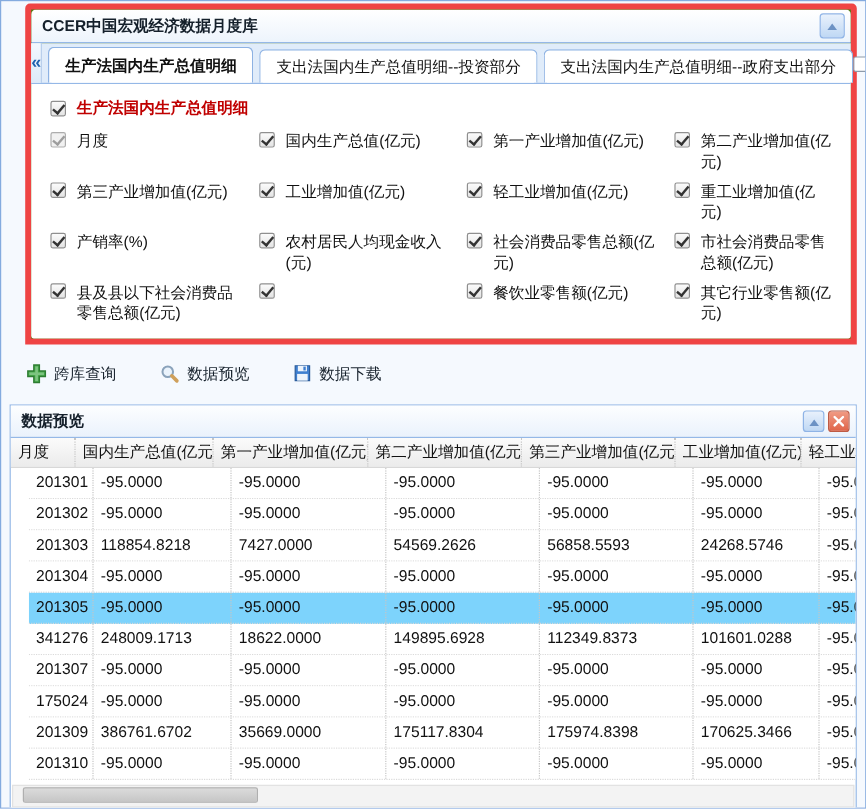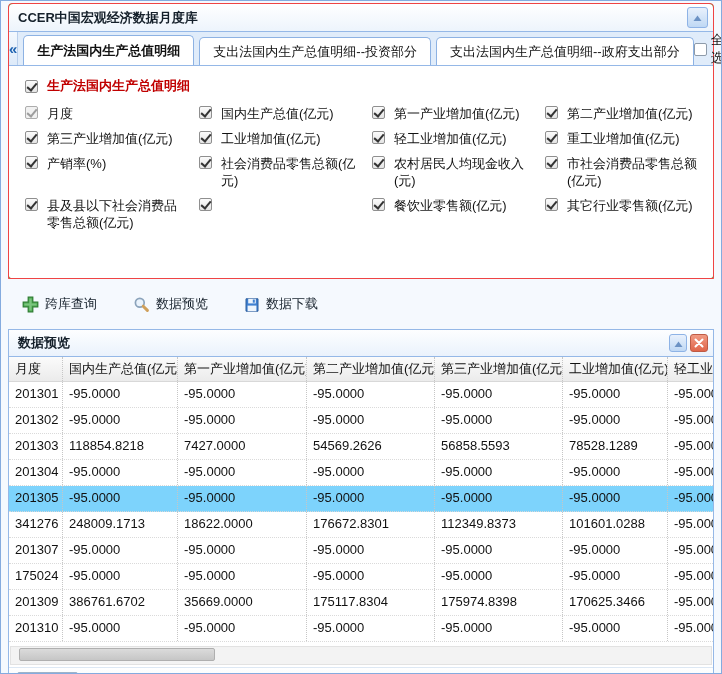--- a/index.html
+++ b/index.html
@@ -1,19 +1,19 @@
 <!DOCTYPE html>
 <html><head>
 <meta charset="utf-8">
 <style>
   html,body{margin:0;padding:0;}
   body{font-family:"Liberation Sans","DejaVu Sans",sans-serif;background:#fff;}
   .window{position:relative;width:722px;height:674px;box-sizing:border-box;border:1px solid #84ABDF;background:#F5F9FE;padding:2px 7px;font-size:13px;color:#111;overflow:hidden;}
   
-  .top-panel{background:#4d7c0f;border:1px solid #ef4444;border-radius:4px 4px 0 0;}
+  .top-panel{background:#4d7c0f;border:5px solid #ef4444;border-radius:4px 4px 0 0;margin-left:13px;}
   .panel-header{height:27px;display:flex;align-items:center;padding:0 5px 0 9px;background:linear-gradient(#FFFFFF,#EDF4FC);border-bottom:1px solid #95B8E7;border-radius:4px 4px 0 0;}
   .panel-title{font-weight:bold;color:#15202b;}
   .hdr-btn{width:19px;height:19px;margin-left:auto;border:1px solid #8EB3E6;border-radius:3px;background:linear-gradient(#E9F1FC,#BFD8F4);display:flex;align-items:center;justify-content:center;cursor:pointer;}
   .tab-strip{height:33px;background:#E0ECFA;display:flex;align-items:flex-end;border-bottom:1px solid #95B8E7;}
   .tab-scroll{width:20px;height:33px;display:flex;align-items:center;justify-content:center;background:linear-gradient(#F3F8FE,#DDEAF9);color:#1E62B0;font-weight:bold;font-size:15px;cursor:pointer;}
   .tab-scroll.left{border-right:1px solid #B9CFEC;}
   .tabs-wrap{display:flex;align-items:flex-end;height:100%;}
   .tab{margin:0 0 0 5px;height:27px;line-height:27px;padding:0 13px;background:#fff;border:1px solid #8DB2E3;border-bottom:none;border-radius:5px 5px 0 0;white-space:nowrap;cursor:pointer;}
   .tab.active{font-weight:bold;height:29px;line-height:29px;}
   .strip-spacer{flex:1;}
@@ -24,36 +24,36 @@
   .group-title-label{color:#C00000;font-weight:bold;}
   .fields-grid{display:grid;grid-template-columns:174px 173px 173px 1fr;row-gap:8px;}
   .field-item{display:flex;gap:9px;align-items:flex-start;padding-right:16px;line-height:17px;word-break:break-all;}
   .checkbox{flex:0 0 13px;width:13px;height:13px;margin-top:1px;border:1px solid #8F8F8F;border-radius:2px;background:linear-gradient(#FBFBFB,#E4E4E4);box-sizing:border-box;position:relative;cursor:pointer;}
   .checkbox .checkmark{position:absolute;left:1px;top:2px;width:8px;height:4px;border-left:2px solid #333;border-bottom:2px solid #333;transform:rotate(-50deg);}
   .checkbox.disabled{background:#F1F1F1;border-color:#ADADAD;}
   .checkbox.disabled .checkmark{border-color:#9D9D9D;}
   .checkbox.unchecked{background:#fff;border-color:#8E9BAA;}
   
   .toolbar{height:50px;display:flex;align-items:center;gap:36px;padding-left:14px;}
-  .toolbar-button{display:flex;align-items:flex-end;gap:6px;cursor:pointer;color:#15202b;}
+  .toolbar-button{display:flex;align-items:flex-start;gap:6px;cursor:pointer;color:#15202b;}
   .toolbar-button svg{display:block;}
   
   .preview-panel{background:#fff;border:1px solid #95B8E7;}
   .preview-header{height:26px;display:flex;align-items:center;padding:0 5px 0 9px;background:linear-gradient(#FDFEFF,#EAF2FC);border-bottom:1px solid #95B8E7;}
   .preview-title{font-weight:bold;color:#15202b;}
   .preview-tools{margin-left:auto;display:flex;gap:3px;}
   .tool-btn{width:18px;height:18px;border-radius:3px;display:flex;align-items:center;justify-content:center;cursor:pointer;box-sizing:border-box;}
   .tool-btn.blue{border:1px solid #8EB3E6;background:linear-gradient(#E9F1FC,#BFD8F4);}
   .tool-btn.red{border:1px solid #BE5B45;background:linear-gradient(#F09A83,#E0654A);}
   
   .grid-header{display:flex;height:24px;background:linear-gradient(#FBFBFB,#EBEBEB);border-bottom:1px solid #D8D8D8;overflow:hidden;}
   .cell{box-sizing:border-box;padding-left:6px;border-right:1px dotted #C6C6C6;white-space:nowrap;overflow:hidden;flex:0 0 auto;}
   .grid-header .cell{line-height:23px;}
   .col0{width:54px}.col1{width:115px}.col2{width:129px}.col3{width:128px}.col4{width:128px}.col5{width:105px}.col6{width:70px;border-right:none;}
-  .grid-body{overflow:hidden;}
+  .grid-body{overflow:hidden;margin-left:15px;}
   .row{display:flex;height:25px;border-bottom:1px dotted #DADADA;background:#fff;cursor:pointer;}
   .row .cell{line-height:24px;}
   .row.selected{background:#7dd3fc;}
   
   .hscroll{height:17px;margin:4px 1px 2px;background:#F3F3F3;border:1px solid #E2E2E2;position:relative;}
   .hscroll-thumb{position:absolute;left:8px;top:1px;width:196px;height:13px;background:linear-gradient(#DBDBDB,#C6C6C6);border:1px solid #AFAFAF;border-radius:2px;box-sizing:border-box;cursor:grab;}
   
   .pager{height:30px;border-top:1px solid #DDE8F4;background:linear-gradient(#FFFFFF,#F0F5FB);display:flex;align-items:center;padding:0 8px;gap:8px;}
   .page-size{width:47px;height:21px;border:1px solid #9FB3C8;border-radius:2px;background:#fff;display:flex;align-items:center;justify-content:space-between;padding:0 6px;box-sizing:content-box;cursor:pointer;}
   .pager-sep{width:1px;height:19px;background:#D6DFE9;margin:0 3px;}
@@ -146,27 +146,27 @@
           <span class="field-item">
             <span class="checkbox checked">
               <span class="checkmark"></span>
             </span>
             <span class="field-label">产销率(%)</span>
           </span>
           <span class="field-item">
             <span class="checkbox checked">
               <span class="checkmark"></span>
             </span>
+            <span class="field-label">农村居民人均现金收入(元)</span>
+          </span>
+          <span class="field-item">
+            <span class="checkbox checked">
+              <span class="checkmark"></span>
+            </span>
             <span class="field-label">社会消费品零售总额(亿元)</span>
-          </span>
-          <span class="field-item">
-            <span class="checkbox checked">
-              <span class="checkmark"></span>
-            </span>
-            <span class="field-label">农村居民人均现金收入(元)</span>
           </span>
           <span class="field-item">
             <span class="checkbox checked">
               <span class="checkmark"></span>
             </span>
             <span class="field-label">市社会消费品零售总额(亿元)</span>
           </span>
           <span class="field-item">
             <span class="checkbox checked">
               <span class="checkmark"></span>
@@ -269,21 +269,21 @@
           <span class="cell col4">-95.0000</span>
           <span class="cell col5">-95.0000</span>
           <span class="cell col6">-95.0000</span>
         </div>
         <div class="row">
           <span class="cell col0">201303</span>
           <span class="cell col1">118854.8218</span>
           <span class="cell col2">7427.0000</span>
           <span class="cell col3">54569.2626</span>
           <span class="cell col4">56858.5593</span>
-          <span class="cell col5">78528.1289</span>
+          <span class="cell col5">24268.5746</span>
           <span class="cell col6">-95.0000</span>
         </div>
         <div class="row">
           <span class="cell col0">201304</span>
           <span class="cell col1">-95.0000</span>
           <span class="cell col2">-95.0000</span>
           <span class="cell col3">-95.0000</span>
           <span class="cell col4">-95.0000</span>
           <span class="cell col5">-95.0000</span>
           <span class="cell col6">-95.0000</span>
@@ -294,21 +294,21 @@
           <span class="cell col2">-95.0000</span>
           <span class="cell col3">-95.0000</span>
           <span class="cell col4">-95.0000</span>
           <span class="cell col5">-95.0000</span>
           <span class="cell col6">-95.0000</span>
         </div>
         <div class="row">
           <span class="cell col0">341276</span>
           <span class="cell col1">248009.1713</span>
           <span class="cell col2">18622.0000</span>
-          <span class="cell col3">176672.8301</span>
+          <span class="cell col3">149895.6928</span>
           <span class="cell col4">112349.8373</span>
           <span class="cell col5">101601.0288</span>
           <span class="cell col6">-95.0000</span>
         </div>
         <div class="row">
           <span class="cell col0">201307</span>
           <span class="cell col1">-95.0000</span>
           <span class="cell col2">-95.0000</span>
           <span class="cell col3">-95.0000</span>
           <span class="cell col4">-95.0000</span>

